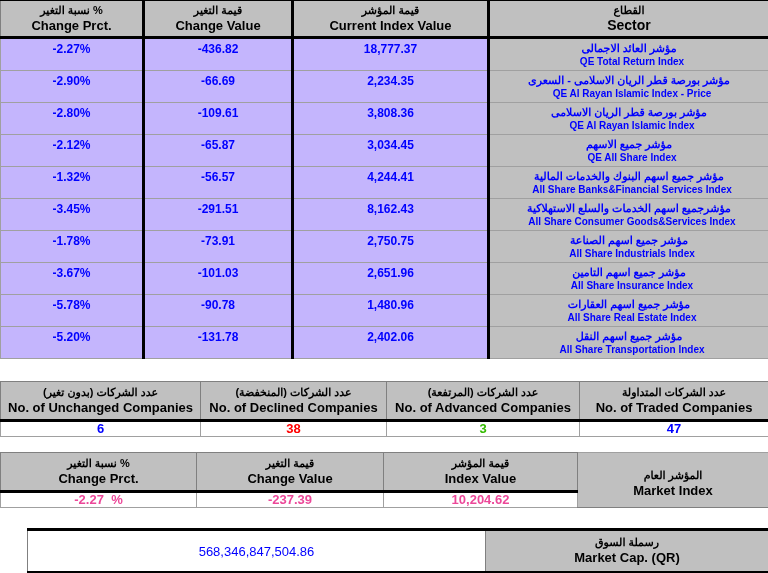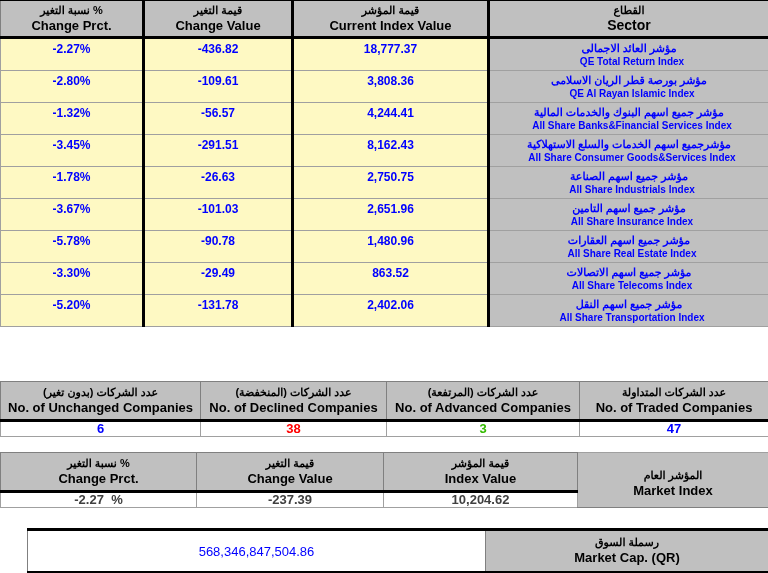--- a/index.html
+++ b/index.html
@@ -4,31 +4,31 @@
 <style>
   html, body { margin:0; padding:0; background:#ffffff; }
   body { width:768px; height:573px; position:relative; overflow:hidden;
          font-family:"Liberation Sans", sans-serif; }
   table { border-collapse:collapse; position:absolute; table-layout:fixed; }
   td, th { text-align:center; vertical-align:middle; padding:0; overflow:hidden; white-space:nowrap; }
   .hdr { background:#c0c0c0; color:#000; font-weight:bold; }
   .ar { font-size:11px; font-weight:bold; line-height:13px; display:block; }
   .en { font-size:13px; font-weight:bold; line-height:17px; display:block; }
   .blue { color:#0000ff; }
-  .navy { color:#404040; }
+  .navy { color:#ec4899; }
   .red { color:#ff0000; }
   .green { color:#33bb00; }
 
   
   #sectors { left:0; top:0; width:768px; }
   #sectors th { border:1px solid #808080; height:35px; }
   #sectors td { border:1px solid #a0a0a0; height:28px; }
   #sectors .thick-r { border-right:3px solid #000; }
   #sectors tr.head th { border-bottom:3px solid #000; border-top:1px solid #000; }
-  #sectors td.val { vertical-align:top; padding-top:3px; color:#0000ff; font-size:12px; font-weight:bold; background:#fef9c3; }
+  #sectors td.val { vertical-align:top; padding-top:3px; color:#0000ff; font-size:12px; font-weight:bold; background:#c4b5fd; }
   #sectors td.sec { background:#c0c0c0; color:#0000ff; font-weight:bold; }
   #sectors td.sec .ar { font-size:11px; line-height:14px; font-weight:bold; }
   #sectors td.sec .en { font-size:10px; line-height:14px;margin-left:6px; }
 
   
   #companies { left:0; top:381px; width:768px; }
   #companies th { border:1px solid #808080; height:37px; border-bottom:3px solid #000; }
   #companies td { border:1px solid #a0a0a0; height:14px; font-size:13px; font-weight:bold; background:#fff; line-height:14px; }
   #companies .en { font-size:13px;text-align:center; }
 
@@ -78,31 +78,49 @@
   <tr>
     <td class="val thick-r">-2.27%</td>
     <td class="val thick-r">-436.82</td>
     <td class="val thick-r">18,777.37</td>
     <td class="sec">
       <span class="ar">مؤشر العائد الاجمالى</span>
       <span class="en">QE Total Return Index</span>
     </td>
   </tr>
 
+  <tr>
+    <td class="val thick-r">-2.90%</td>
+    <td class="val thick-r">-66.69</td>
+    <td class="val thick-r">2,234.35</td>
+    <td class="sec">
+      <span class="ar">مؤشر بورصة قطر الريان الاسلامى - السعرى</span>
+      <span class="en">QE Al Rayan Islamic Index - Price</span>
+    </td>
+  </tr>
 
   <tr>
     <td class="val thick-r">-2.80%</td>
     <td class="val thick-r">-109.61</td>
     <td class="val thick-r">3,808.36</td>
     <td class="sec">
       <span class="ar">مؤشر بورصة قطر الريان الاسلامى</span>
       <span class="en">QE Al Rayan Islamic Index</span>
     </td>
   </tr>
 
+  <tr>
+    <td class="val thick-r">-2.12%</td>
+    <td class="val thick-r">-65.87</td>
+    <td class="val thick-r">3,034.45</td>
+    <td class="sec">
+      <span class="ar">مؤشر جميع الاسهم</span>
+      <span class="en">QE All Share Index</span>
+    </td>
+  </tr>
 
   <tr>
     <td class="val thick-r">-1.32%</td>
     <td class="val thick-r">-56.57</td>
     <td class="val thick-r">4,244.41</td>
     <td class="sec">
       <span class="ar">مؤشر جميع اسهم البنوك والخدمات المالية</span>
       <span class="en">All Share Banks&amp;Financial Services Index</span>
     </td>
   </tr>
@@ -112,21 +130,21 @@
     <td class="val thick-r">-291.51</td>
     <td class="val thick-r">8,162.43</td>
     <td class="sec">
       <span class="ar">مؤشرجميع اسهم الخدمات والسلع الاستهلاكية</span>
       <span class="en">All Share Consumer Goods&amp;Services Index</span>
     </td>
   </tr>
 
   <tr>
     <td class="val thick-r">-1.78%</td>
-    <td class="val thick-r">-26.63</td>
+    <td class="val thick-r">-73.91</td>
     <td class="val thick-r">2,750.75</td>
     <td class="sec">
       <span class="ar">مؤشر جميع اسهم الصناعة</span>
       <span class="en">All Share Industrials Index</span>
     </td>
   </tr>
 
   <tr>
     <td class="val thick-r">-3.67%</td>
     <td class="val thick-r">-101.03</td>
@@ -140,29 +158,20 @@
   <tr>
     <td class="val thick-r">-5.78%</td>
     <td class="val thick-r">-90.78</td>
     <td class="val thick-r">1,480.96</td>
     <td class="sec">
       <span class="ar">مؤشر جميع اسهم العقارات</span>
       <span class="en">All Share Real Estate Index</span>
     </td>
   </tr>
 
-  <tr>
-    <td class="val thick-r">-3.30%</td>
-    <td class="val thick-r">-29.49</td>
-    <td class="val thick-r">863.52</td>
-    <td class="sec">
-      <span class="ar">مؤشر جميع اسهم الاتصالات</span>
-      <span class="en">All Share Telecoms Index</span>
-    </td>
-  </tr>
 
   <tr>
     <td class="val thick-r">-5.20%</td>
     <td class="val thick-r">-131.78</td>
     <td class="val thick-r">2,402.06</td>
     <td class="sec">
       <span class="ar">مؤشر جميع اسهم النقل</span>
       <span class="en">All Share Transportation Index</span>
     </td>
   </tr>

